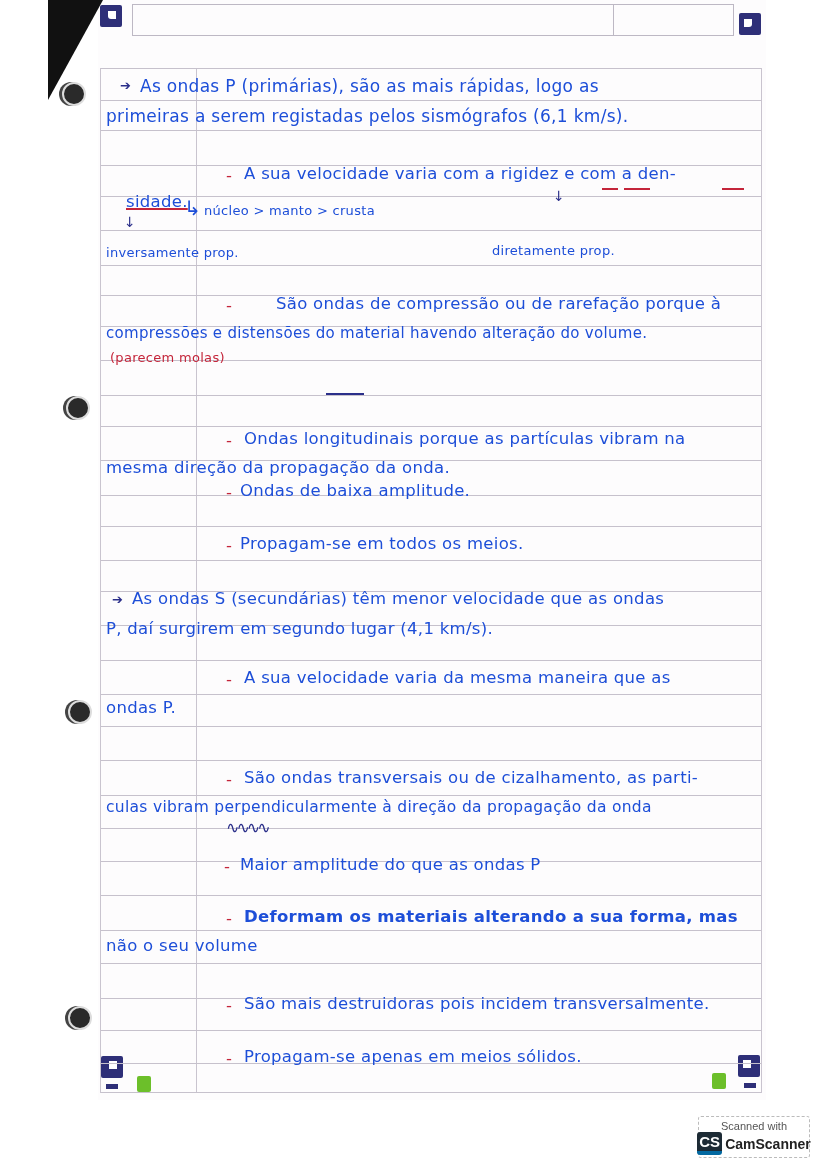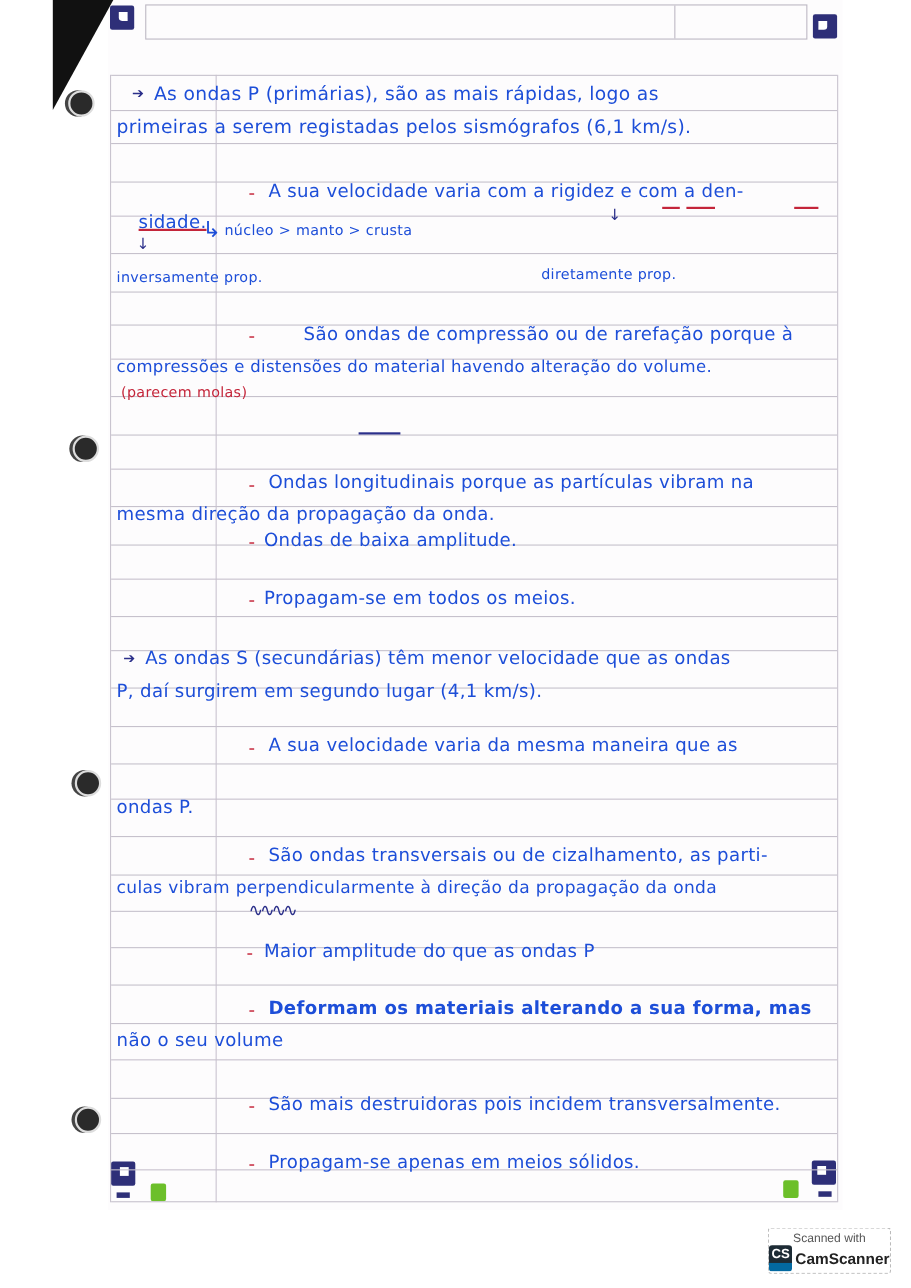--- a/index.html
+++ b/index.html
@@ -32,22 +32,22 @@
       white-space:nowrap; letter-spacing:0.3px; }
     .red { color:#c4253a; }
     .blue { color:#2b2f8a; }
     .small { font-size:13px; }
     .ul-red { text-decoration: underline; text-decoration-color:#c4253a; text-decoration-thickness:2px;margin-left:20px; }
     .arrow { position:absolute; color:#2b2f8a; font-size:14px; }
     .badge { position:absolute; left:698px; top:1116px; width:110px; height:40px; border:1px dashed #bbb;
       border-radius:3px; background:#fff; font-family:"Liberation Sans", sans-serif; text-align:center; }
     .badge .l1 { font-size:11px; color:#555; margin-top:3px; }
     .badge .l2 { font-size:14px; color:#222; font-weight:bold; display:flex; align-items:center; justify-content:center; gap:3px; }
-    .badge .cs { display:inline-block; background:#1d2b35; color:#fff; font-size:12px; padding:1px 2px; border-radius:3px;
-      border-bottom:8px solid #0369a1; }
+    .badge .cs { display:inline-block; background:#1d2b35; color:#fff; font-size:15px; padding:1px 2px; border-radius:3px;
+      border-bottom:4px solid #0369a1; }
     .wave { position:absolute; color:#2b2f8a; font-size:16px; letter-spacing:-3px; }
     .overline { position:absolute; height:1.5px; background:#2b2f8a; }
   </style>
 </head>
 <body>
 
 <div class="page"></div>
 <div class="scan-corner"></div>
 <div class="header-box">
     <div class="div"></div>
@@ -135,21 +135,21 @@
 
 <span class="txt red" style="left:226px;top:536px;">-</span>
 <span class="txt" style="left:240px;top:534px;">Propagam-se em todos os meios.</span>
 
 <span class="txt blue" style="left:112px;top:592px;font-size:13px;">➔</span>
 <span class="txt" style="left:132px;top:589px;">As ondas S (secundárias) têm menor velocidade que as ondas</span>
 <span class="txt" style="left:106px;top:619px;">P, daí surgirem em segundo lugar (4,1 km/s).</span>
 
 <span class="txt red" style="left:226px;top:670px;">-</span>
 <span class="txt" style="left:244px;top:668px;">A sua velocidade varia da mesma maneira que as</span>
-<span class="txt" style="left:106px;top:724px;text-align:right;">ondas P.</span>
+<span class="txt" style="left:106px;top:698px;text-align:right;">ondas P.</span>
 
 <span class="txt red" style="left:226px;top:770px;">-</span>
 <span class="txt" style="left:244px;top:768px;">São ondas transversais ou de cizalhamento, as parti-</span>
 <span class="txt" style="left:106px;top:798px;font-size:15.5px;">culas vibram perpendicularmente à direção da propagação da onda</span>
 <span class="wave" style="left:226px;top:818px;">∿∿∿∿</span>
 
 <span class="txt red" style="left:224px;top:857px;">-</span>
 <span class="txt" style="left:240px;top:855px;">Maior amplitude do que as ondas P</span>
 
 <span class="txt red" style="left:226px;top:909px;">-</span>

